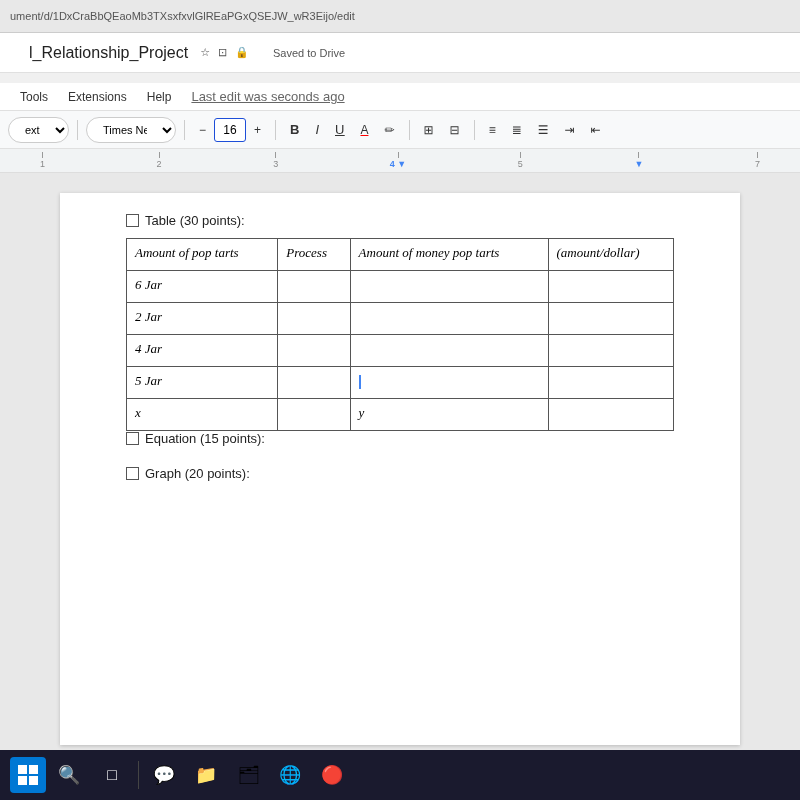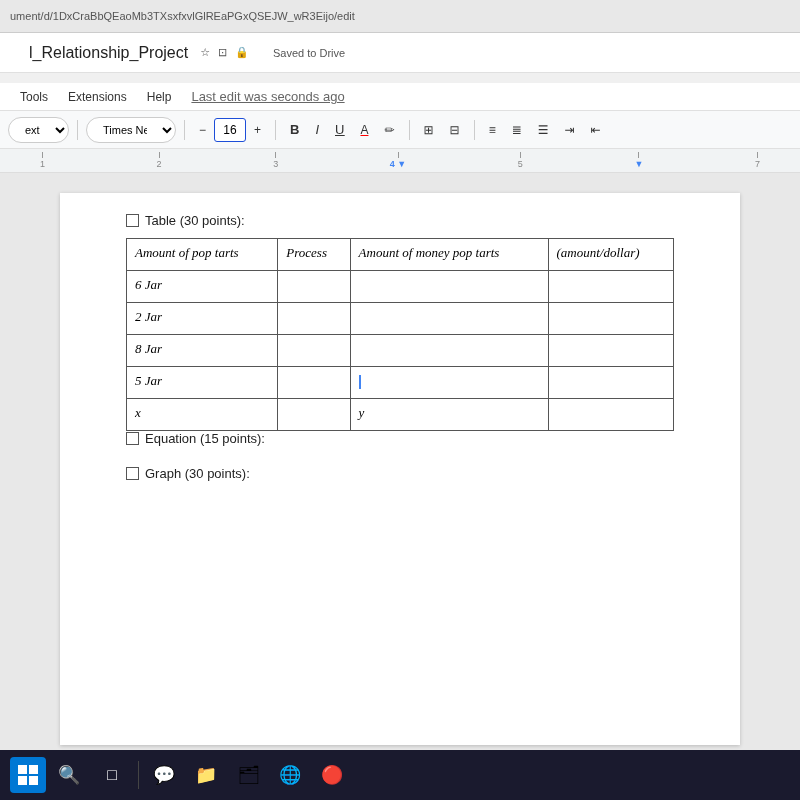--- a/index.html
+++ b/index.html
@@ -375,21 +375,21 @@
         <td class="data-cell"></td>
         <td class="data-cell"></td>
       </tr>
       <tr>
         <td class="data-cell"><em>2 Jar</em></td>
         <td class="data-cell"></td>
         <td class="data-cell"></td>
         <td class="data-cell"></td>
       </tr>
       <tr>
-        <td class="data-cell"><em>8 Jar</em></td>
+        <td class="data-cell"><em>4 Jar</em></td>
         <td class="data-cell"></td>
         <td class="data-cell"></td>
         <td class="data-cell"></td>
       </tr>
       <tr>
         <td class="data-cell"><em>5 Jar</em></td>
         <td class="data-cell"></td>
         <td class="data-cell" style="position:relative;">
           <span class="cell-cursor"></span>
         </td>
@@ -404,21 +404,21 @@
     </tbody>
       </table>
 
     <div class="section-label" style="margin-bottom:20px;">
       <span class="checkbox-icon"></span>
       <span>Equation (15 points):</span>
     </div>
 
     <div class="section-label">
       <span class="checkbox-icon"></span>
-      <span>Graph (30 points):</span>
+      <span>Graph (20 points):</span>
     </div>
 
   </div>
 </div>
 
 <div class="taskbar">
   <div class="taskbar-icon win-btn">
     <svg class="windows-logo" viewBox="0 0 22 22" fill="white">
       <rect x="1" y="1" width="9" height="9"></rect>
       <rect x="12" y="1" width="9" height="9"></rect>

